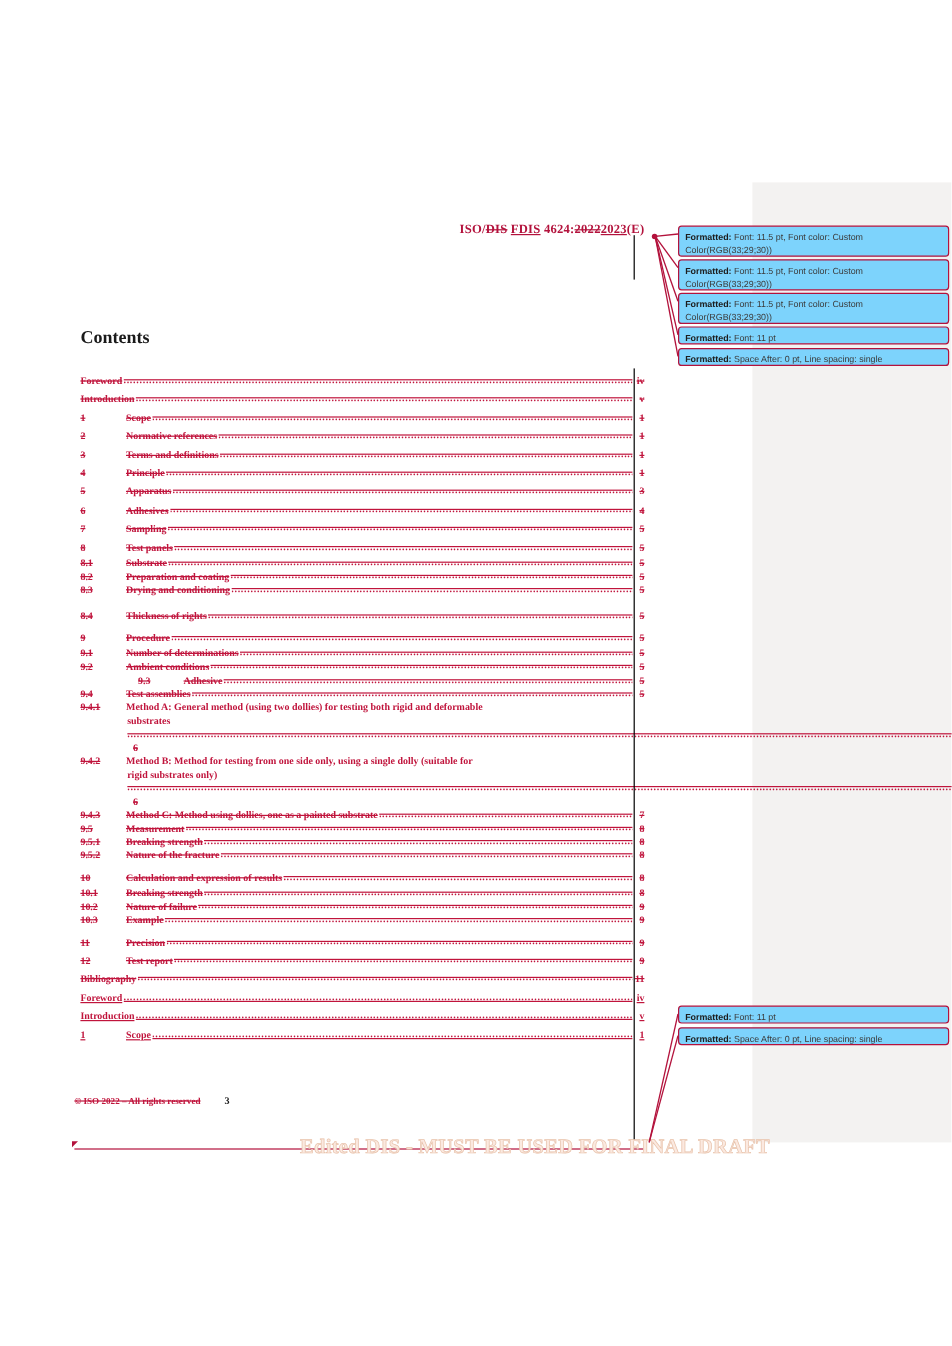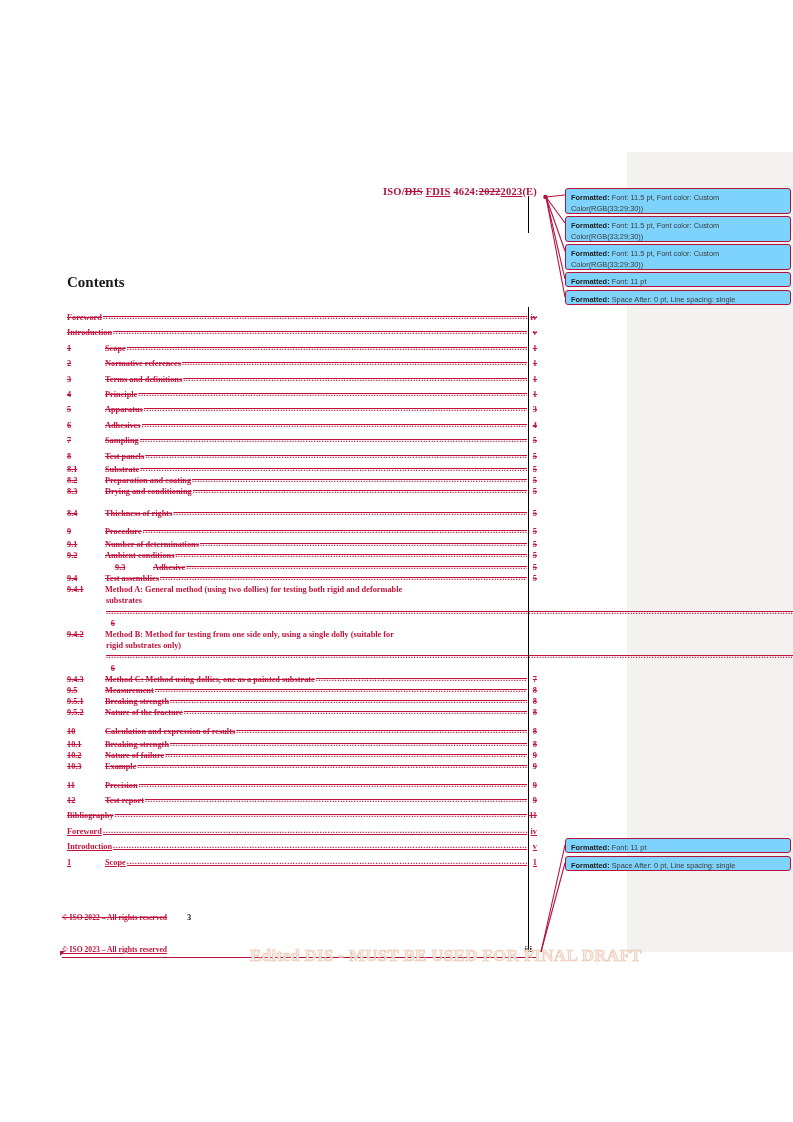--- a/index.html
+++ b/index.html
@@ -400,25 +400,20 @@
 
   <div id="change-bar"></div>
   <div id="change-bar-2"></div>
 
   <div class="doc-footer del" id="footer-old">
     <span class="ftxt">© ISO 2022 – All rights reserved</span>
 
     <span class="fpg">3</span>
   </div>
 
-  <div class="doc-footer ins" id="footer-new">
-    <span class="ftxt">© ISO 2023 – All rights reserved</span>
-    <span class="fgap"></span>
-    <span class="fpg">iii</span>
-  </div>
 
   <div id="bottom-rule"></div>
   <div id="bottom-anchor"></div>
 
   <div id="watermark">Edited DIS - MUST BE USED FOR FINAL DRAFT</div>
 </div>
 
 <svg id="connectors" viewBox="0 0 793 1122">
   <line x1="546" y1="197" x2="565" y2="195" stroke="#b3123c" stroke-width="1.1"></line>
   <line x1="546" y1="197" x2="565" y2="223" stroke="#b3123c" stroke-width="1.1"></line>

